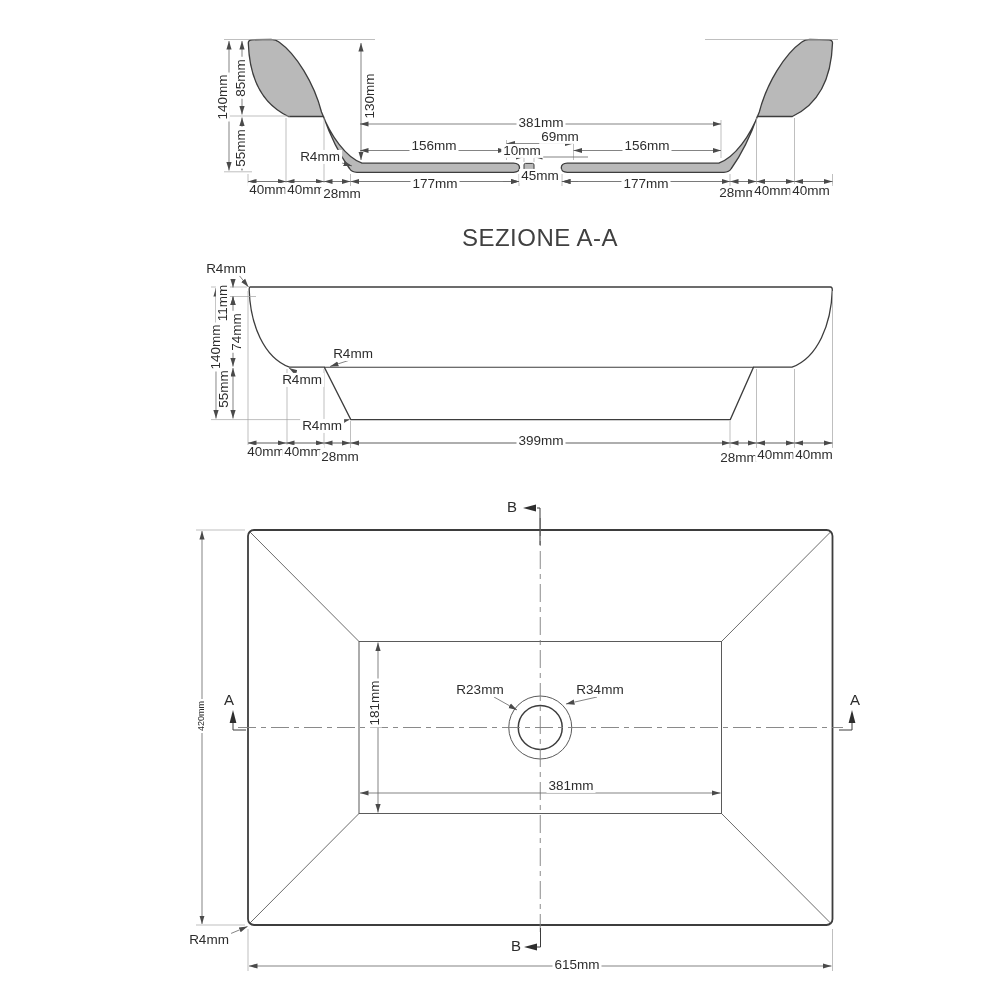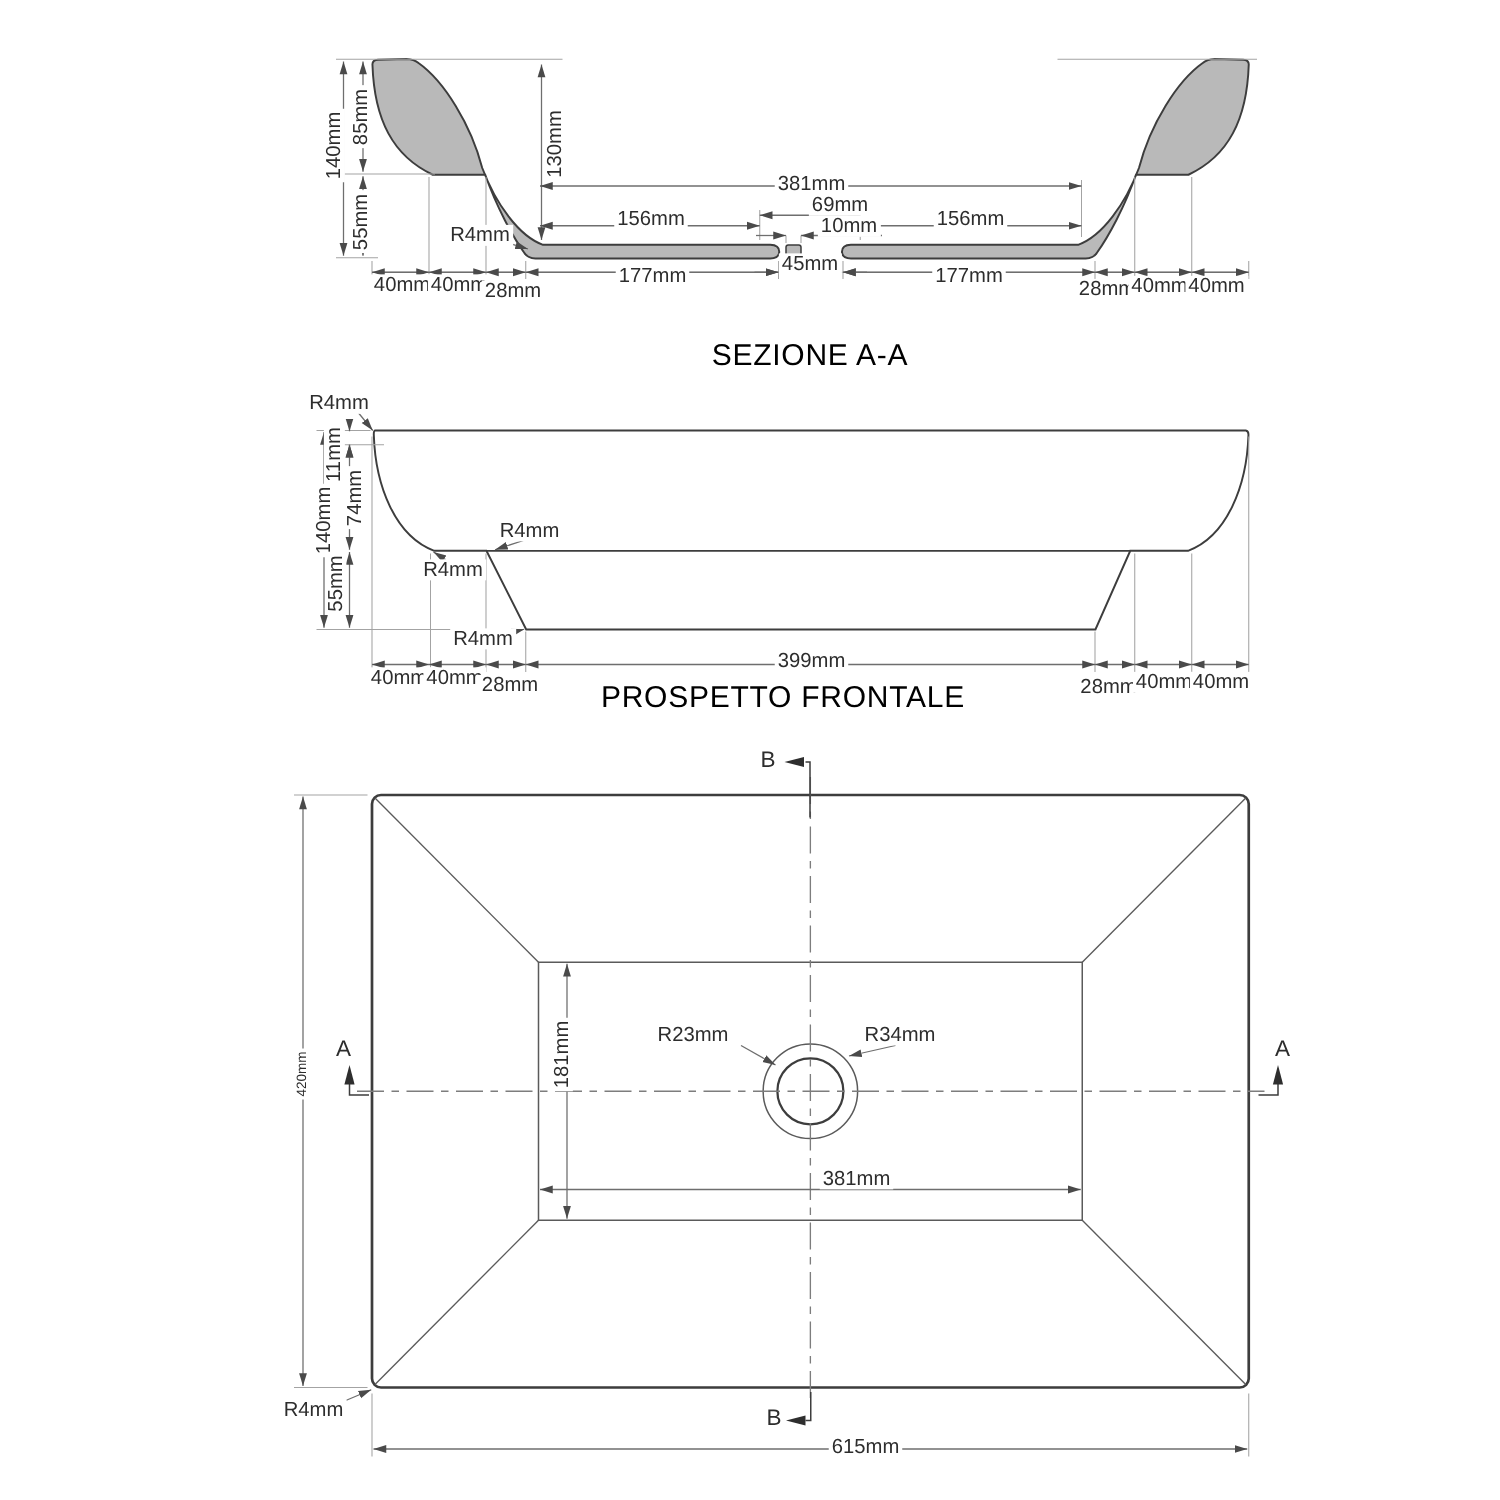--- a/index.html
+++ b/index.html
@@ -2,21 +2,21 @@
 <html><head>
 <meta charset="utf-8">
 <style>
   html,body{margin:0;padding:0;background:#fff;}
   #canvas{position:relative;width:1000px;height:1000px;background:#fff;overflow:hidden;
           font-family:"Liberation Sans",sans-serif;}
   #drawing{position:absolute;left:0;top:0;}
   .lbl{position:absolute;transform:translate(-50%,-50%);background:#fff;color:#2d2d2d;
        font-size:13.5px;line-height:1.05;padding:0 2px;white-space:nowrap;}
   .v{transform:translate(-50%,-50%) rotate(-90deg);}
-  .title{font-size:20px;color:#000000;background:transparent;letter-spacing:.5px;}
+  .title{font-size:24px;color:#404040;background:transparent;letter-spacing:.5px;}
   .tiny{font-size:9px;}
   .mk{font-size:15px;background:transparent;}
 </style>
 </head>
 <body>
 
 <div id="canvas">
 
 <svg id="drawing" width="1000" height="1000" viewBox="0 0 1000 1000">
   <defs>
@@ -176,21 +176,21 @@
   </g>
 </svg>
 
   <span class="lbl v" style="left:223px;top:97px">140mm</span>
   <span class="lbl v" style="left:241px;top:78px">85mm</span>
   <span class="lbl v" style="left:241px;top:148px">55mm</span>
   <span class="lbl v" style="left:370px;top:96px">130mm</span>
   <span class="lbl" style="left:320px;top:157px">R4mm</span>
   <span class="lbl" style="left:541px;top:123px">381mm</span>
   <span class="lbl" style="left:560px;top:137px">69mm</span>
-  <span class="lbl" style="left:566px;top:151px">10mm</span>
+  <span class="lbl" style="left:522px;top:151px">10mm</span>
   <span class="lbl" style="left:434px;top:146px">156mm</span>
   <span class="lbl" style="left:647px;top:146px">156mm</span>
   <span class="lbl" style="left:435px;top:184px">177mm</span>
   <span class="lbl" style="left:646px;top:184px">177mm</span>
   <span class="lbl" style="left:540px;top:176px">45mm</span>
   <span class="lbl" style="left:268px;top:190px">40mm</span>
   <span class="lbl" style="left:306px;top:190px">40mm</span>
   <span class="lbl" style="left:342px;top:194px">28mm</span>
   <span class="lbl" style="left:738px;top:193px">28mm</span>
   <span class="lbl" style="left:773px;top:191px">40mm</span>
@@ -205,27 +205,26 @@
   <span class="lbl" style="left:353px;top:354px">R4mm</span>
   <span class="lbl" style="left:302px;top:380px">R4mm</span>
   <span class="lbl" style="left:322px;top:426px">R4mm</span>
   <span class="lbl" style="left:541px;top:441px">399mm</span>
   <span class="lbl" style="left:266px;top:452px">40mm</span>
   <span class="lbl" style="left:303px;top:452px">40mm</span>
   <span class="lbl" style="left:340px;top:457px">28mm</span>
   <span class="lbl" style="left:739px;top:458px">28mm</span>
   <span class="lbl" style="left:776px;top:455px">40mm</span>
   <span class="lbl" style="left:814px;top:455px">40mm</span>
-  <span class="lbl title" style="left:522px;top:466px">PROSPETTO FRONTALE</span>
 
   <span class="lbl mk" style="left:512px;top:507px">B</span>
   <span class="lbl mk" style="left:516px;top:946px">B</span>
   <span class="lbl mk" style="left:229px;top:700px">A</span>
   <span class="lbl mk" style="left:855px;top:700px">A</span>
   <span class="lbl v tiny" style="left:202px;top:716px">420mm</span>
   <span class="lbl v" style="left:375px;top:703px">181mm</span>
-  <span class="lbl" style="left:462px;top:690px">R23mm</span>
+  <span class="lbl" style="left:480px;top:690px">R23mm</span>
   <span class="lbl" style="left:600px;top:690px">R34mm</span>
   <span class="lbl" style="left:571px;top:786px">381mm</span>
   <span class="lbl" style="left:577px;top:965px">615mm</span>
   <span class="lbl" style="left:209px;top:940px">R4mm</span>
 
 </div>
 
 </body></html>

